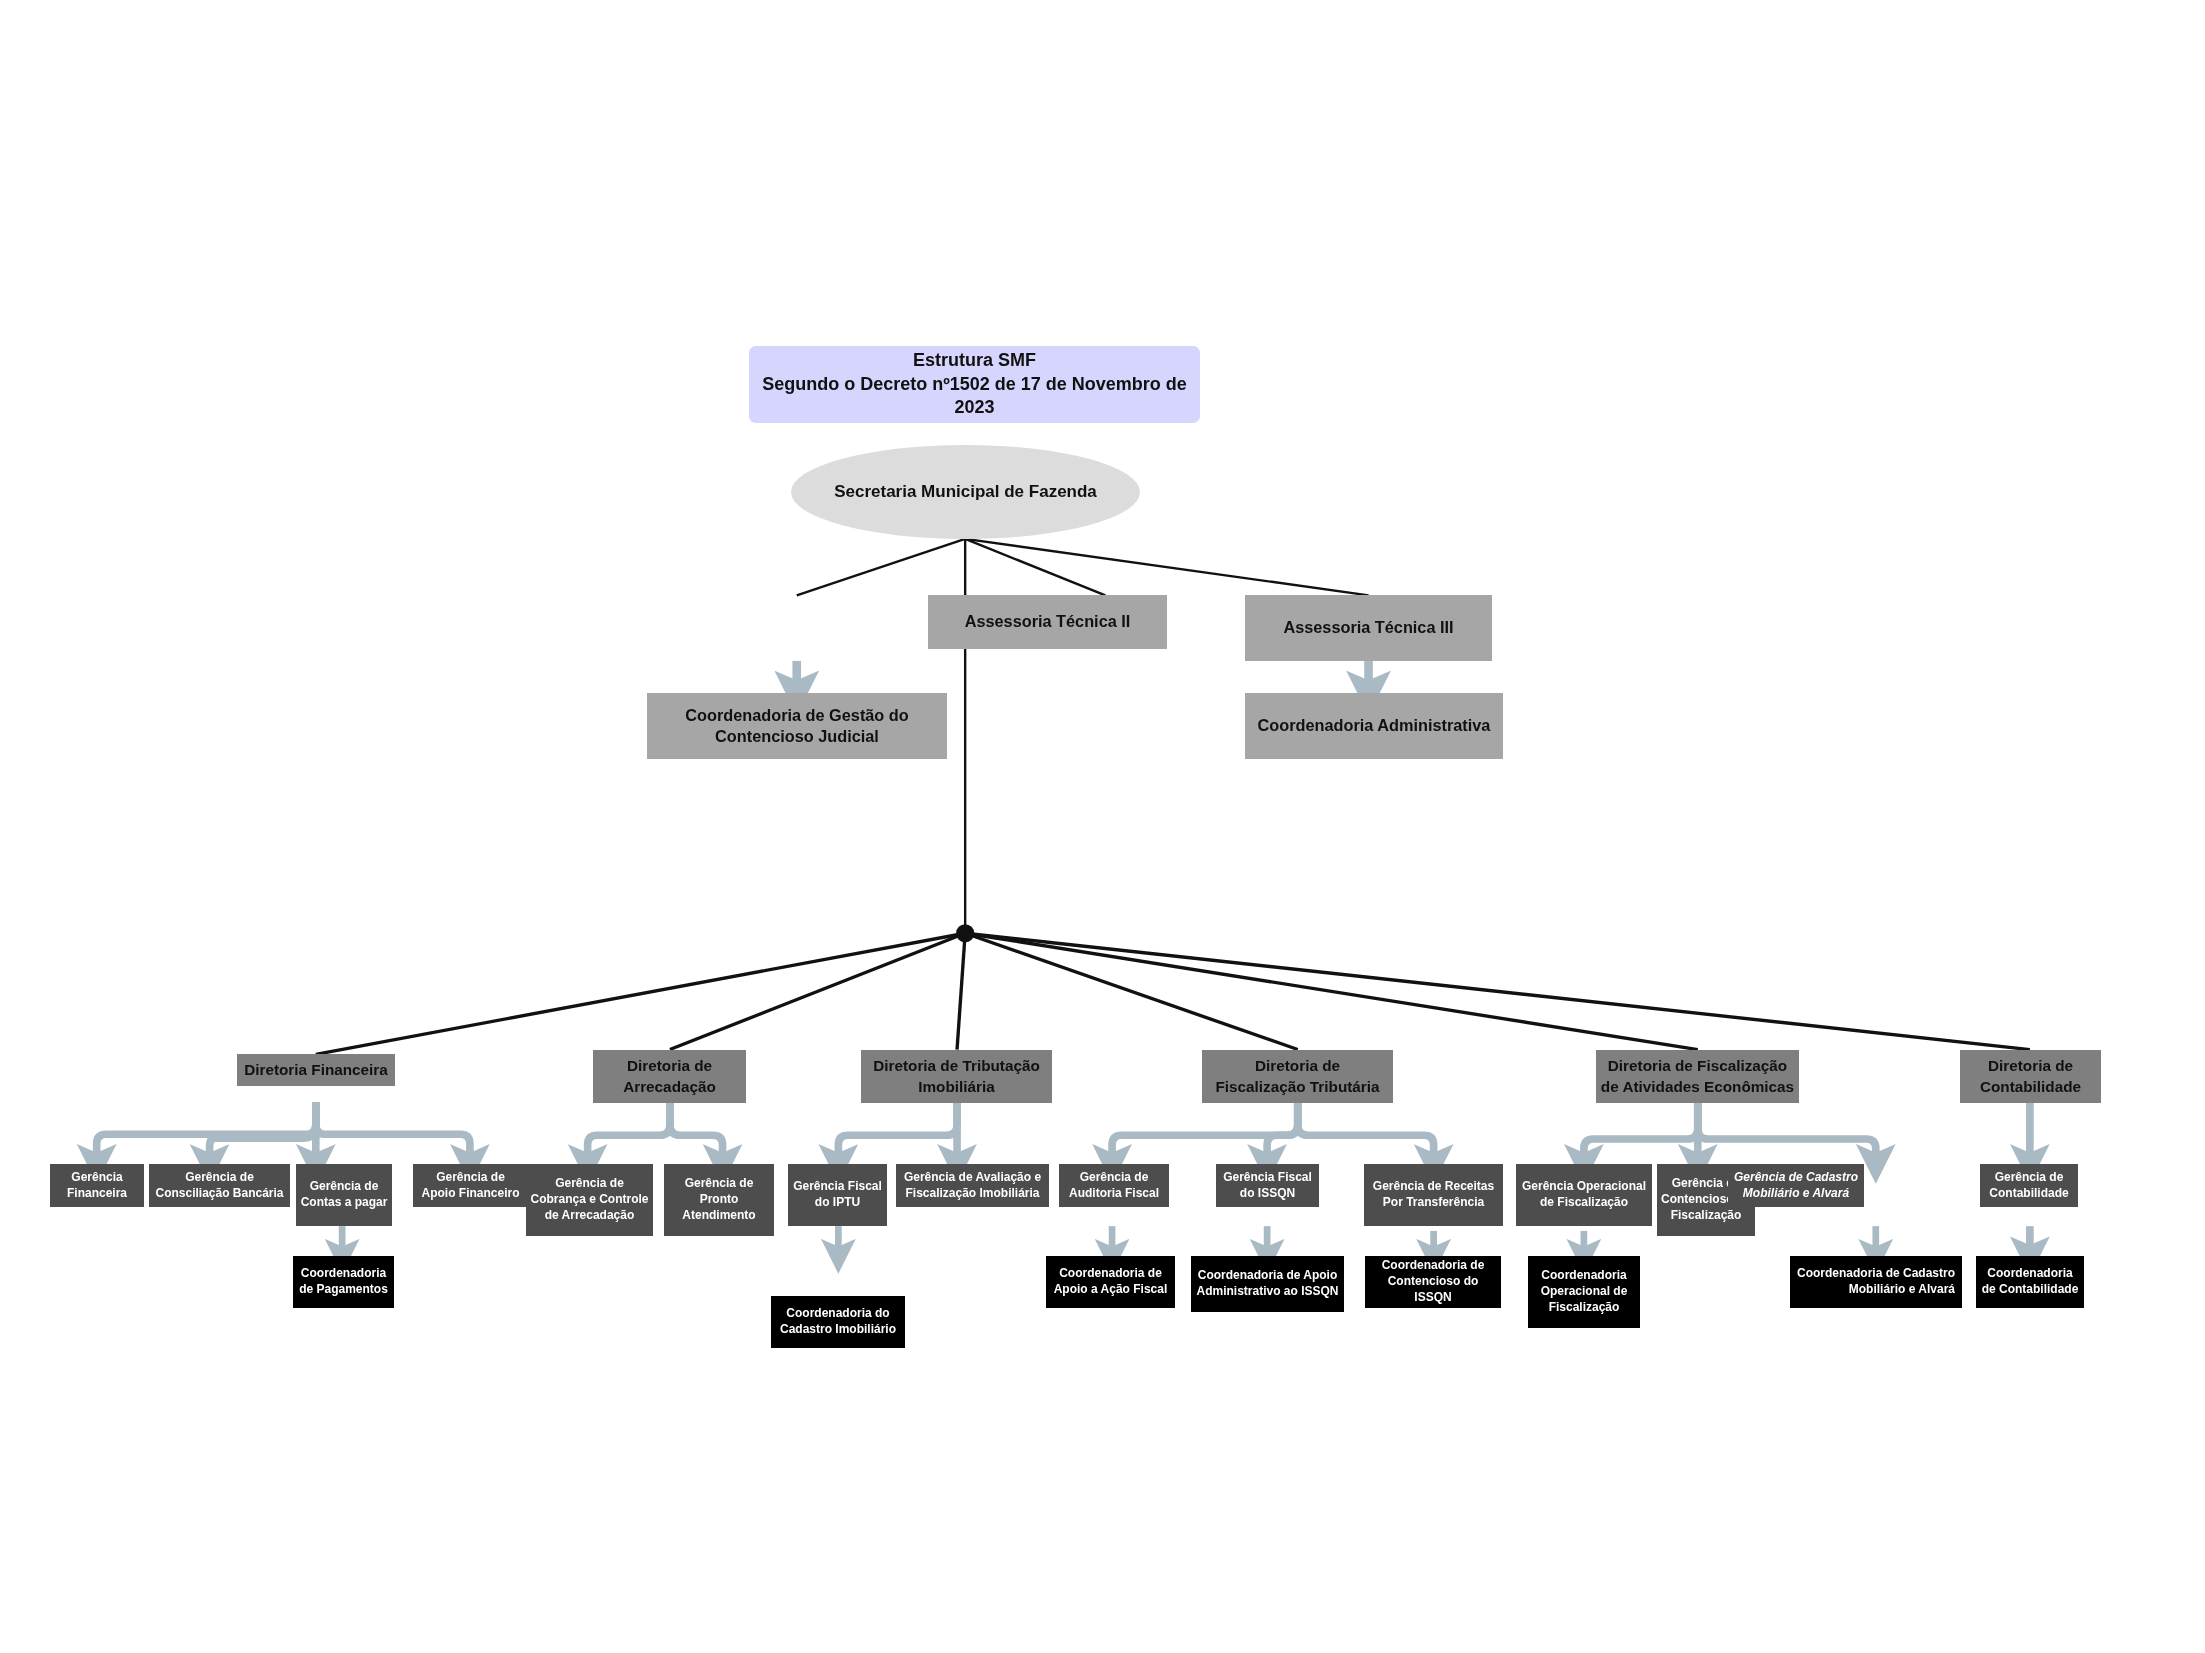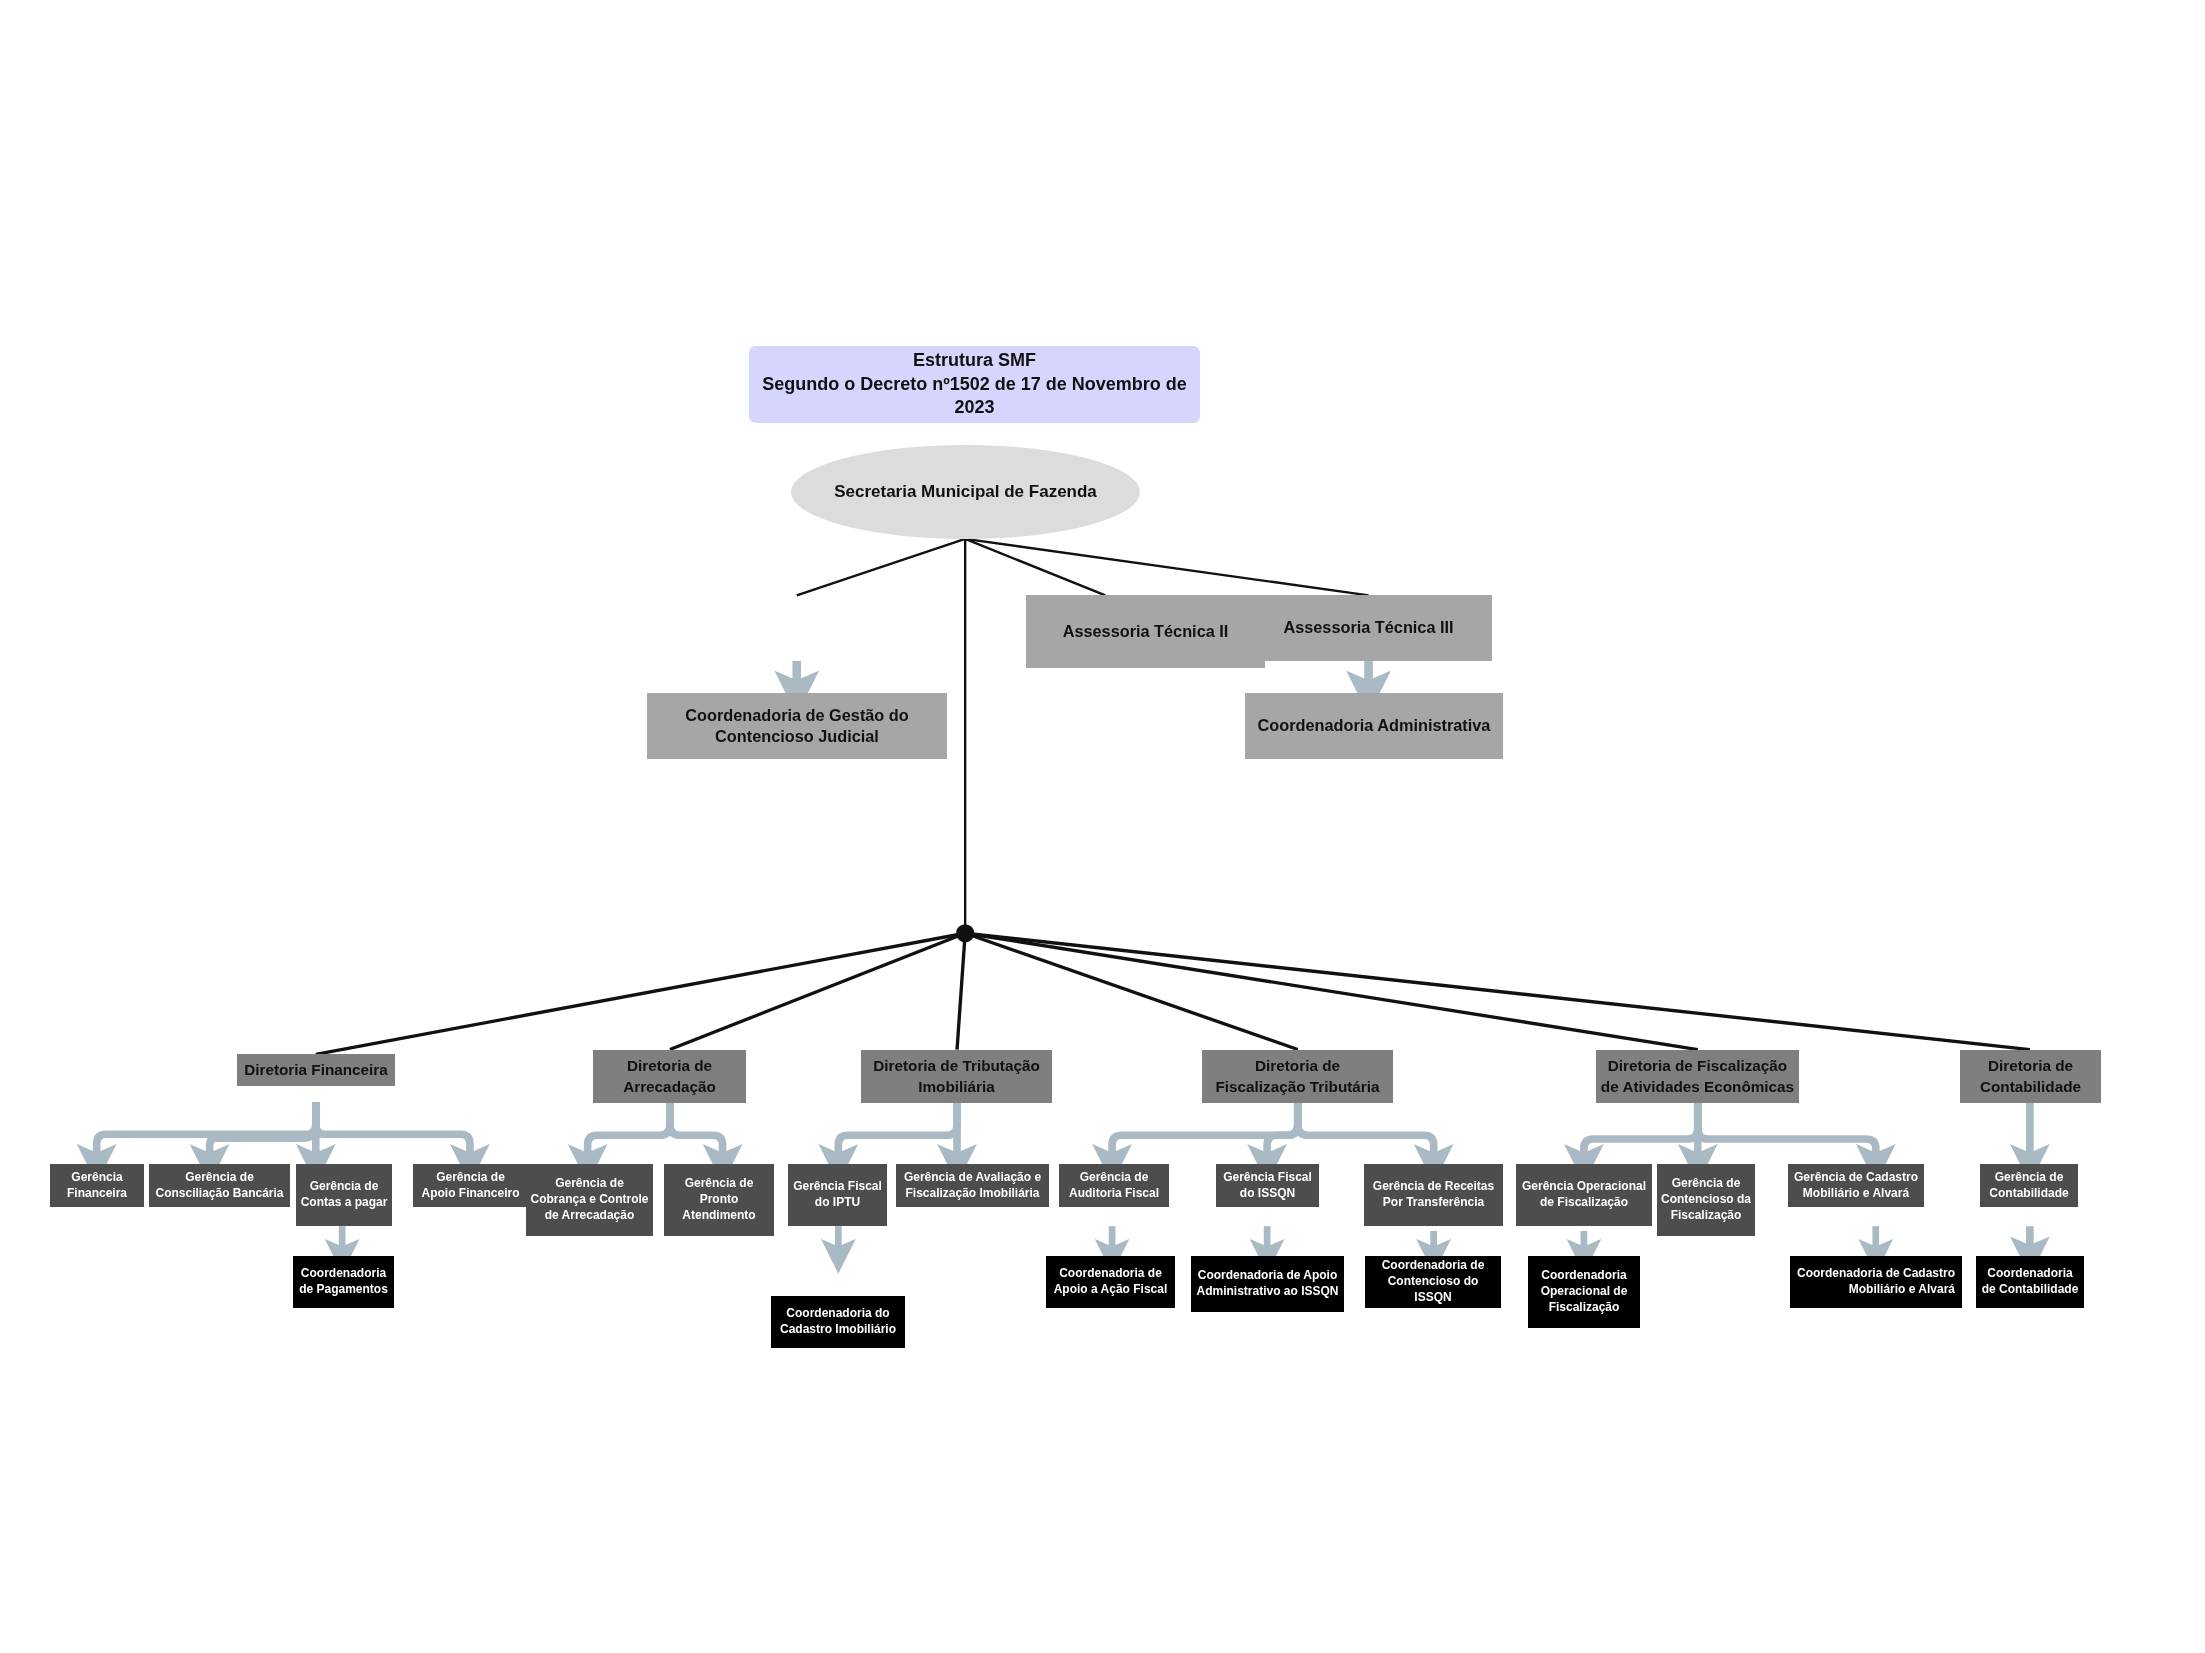--- a/index.html
+++ b/index.html
@@ -168,21 +168,21 @@
       <path d="M 4242 2562 L 4242 2625"></path>
     </g>
   </svg>
 
   <div class="node node-title" style="left:749px; top:346px; width:451px; height:77px;">Estrutura SMF
 Segundo o Decreto nº1502 de 17 de Novembro de 2023</div>
 
   <div class="node node-root" style="left:791px; top:445px; width:349px; height:94px;">Secretaria Municipal de Fazenda</div>
 
 
-  <div class="node node-assessoria" style="left:1026px; top:595px; width:239px; height:73px;">Assessoria Técnica II</div>
+  <div class="node node-assessoria" style="left:928px; top:595px; width:239px; height:54px;">Assessoria Técnica II</div>
 
   <div class="node node-assessoria" style="left:1245px; top:595px; width:247px; height:66px;">Assessoria Técnica III</div>
 
   <div class="node node-coordgray" style="left:647px; top:693px; width:300px; height:66px;">Coordenadoria de Gestão do
 Contencioso Judicial</div>
 
   <div class="node node-coordgray" style="left:1245px; top:693px; width:258px; height:66px;">Coordenadoria Administrativa</div>
 
   <div class="node node-diretoria" style="left:237px; top:1054px; width:158px; height:32px;">Diretoria Financeira</div>
 
@@ -248,21 +248,21 @@
   <div class="node node-diretoria" style="left:1596px; top:1050px; width:203px; height:53px;">Diretoria de Fiscalização
 de Atividades Econômicas</div>
 
   <div class="node node-gerencia" style="left:1516px; top:1164px; width:136px; height:62px;">Gerência Operacional
 de Fiscalização</div>
 
   <div class="node node-gerencia" style="left:1657px; top:1164px; width:98px; height:72px;">Gerência de
 Contencioso da
 Fiscalização</div>
 
-  <div class="node node-gerencia" style="left:1788px; top:1164px; width:136px; height:43px;">Gerência de Cadastro
+  <div class="node node-gerencia" style="left:1728px; top:1164px; width:136px; height:43px;font-style:italic;">Gerência de Cadastro
 Mobiliário e Alvará</div>
 
   <div class="node node-coordblack" style="left:1528px; top:1256px; width:112px; height:72px;">Coordenadoria
 Operacional de
 Fiscalização</div>
 
   <div class="node node-coordblack" style="left:1790px; top:1256px; width:172px; height:52px;text-align:right;">Coordenadoria de Cadastro
 Mobiliário e Alvará</div>
 
   <div class="node node-diretoria" style="left:1960px; top:1050px; width:141px; height:53px;">Diretoria de

